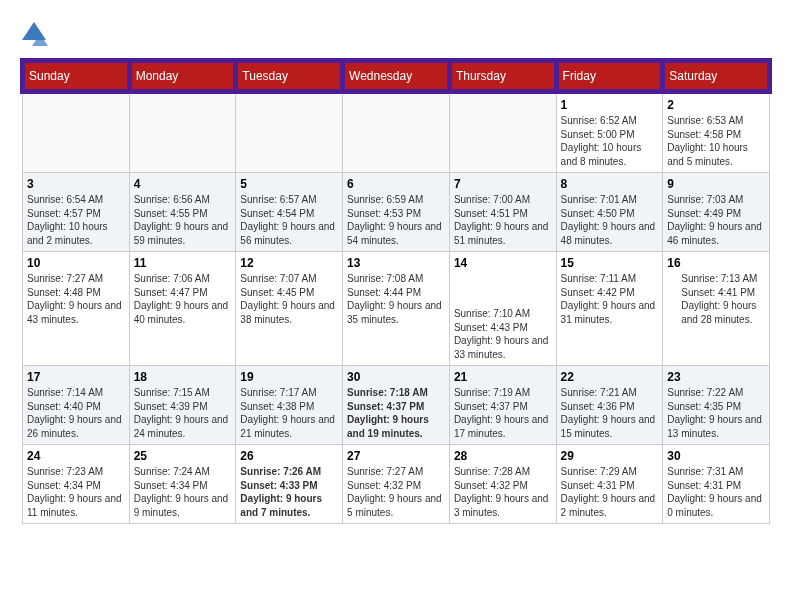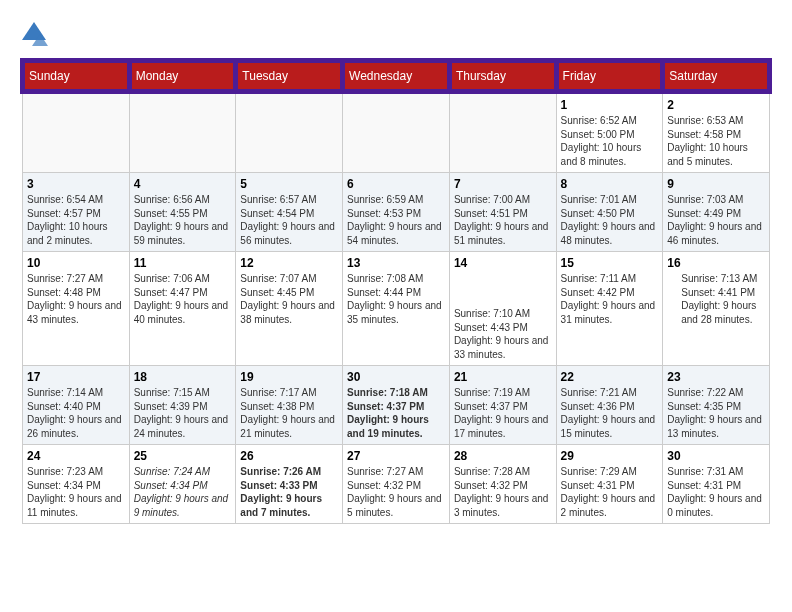--- a/index.html
+++ b/index.html
@@ -272,21 +272,21 @@
       </tr>
       <tr>
         <td>
           <span class="day-num">24</span>
           <div class="day-info" style="white-space: pre-line;">Sunrise: 7:23 AM
 Sunset: 4:34 PM
 Daylight: 9 hours and 11 minutes.</div>
         </td>
         <td>
           <span class="day-num">25</span>
-          <div class="day-info" style="white-space: pre-line; font-style: italic;">Sunrise: 7:24 AM
+          <div class="day-info" style="white-space: pre-line;">Sunrise: 7:24 AM
 Sunset: 4:34 PM
 Daylight: 9 hours and 9 minutes.</div>
         </td>
         <td>
           <span class="day-num">26</span>
           <div class="day-info" style="white-space: pre-line; font-weight: bold;">Sunrise: 7:26 AM
 Sunset: 4:33 PM
 Daylight: 9 hours and 7 minutes.</div>
         </td>
         <td>

